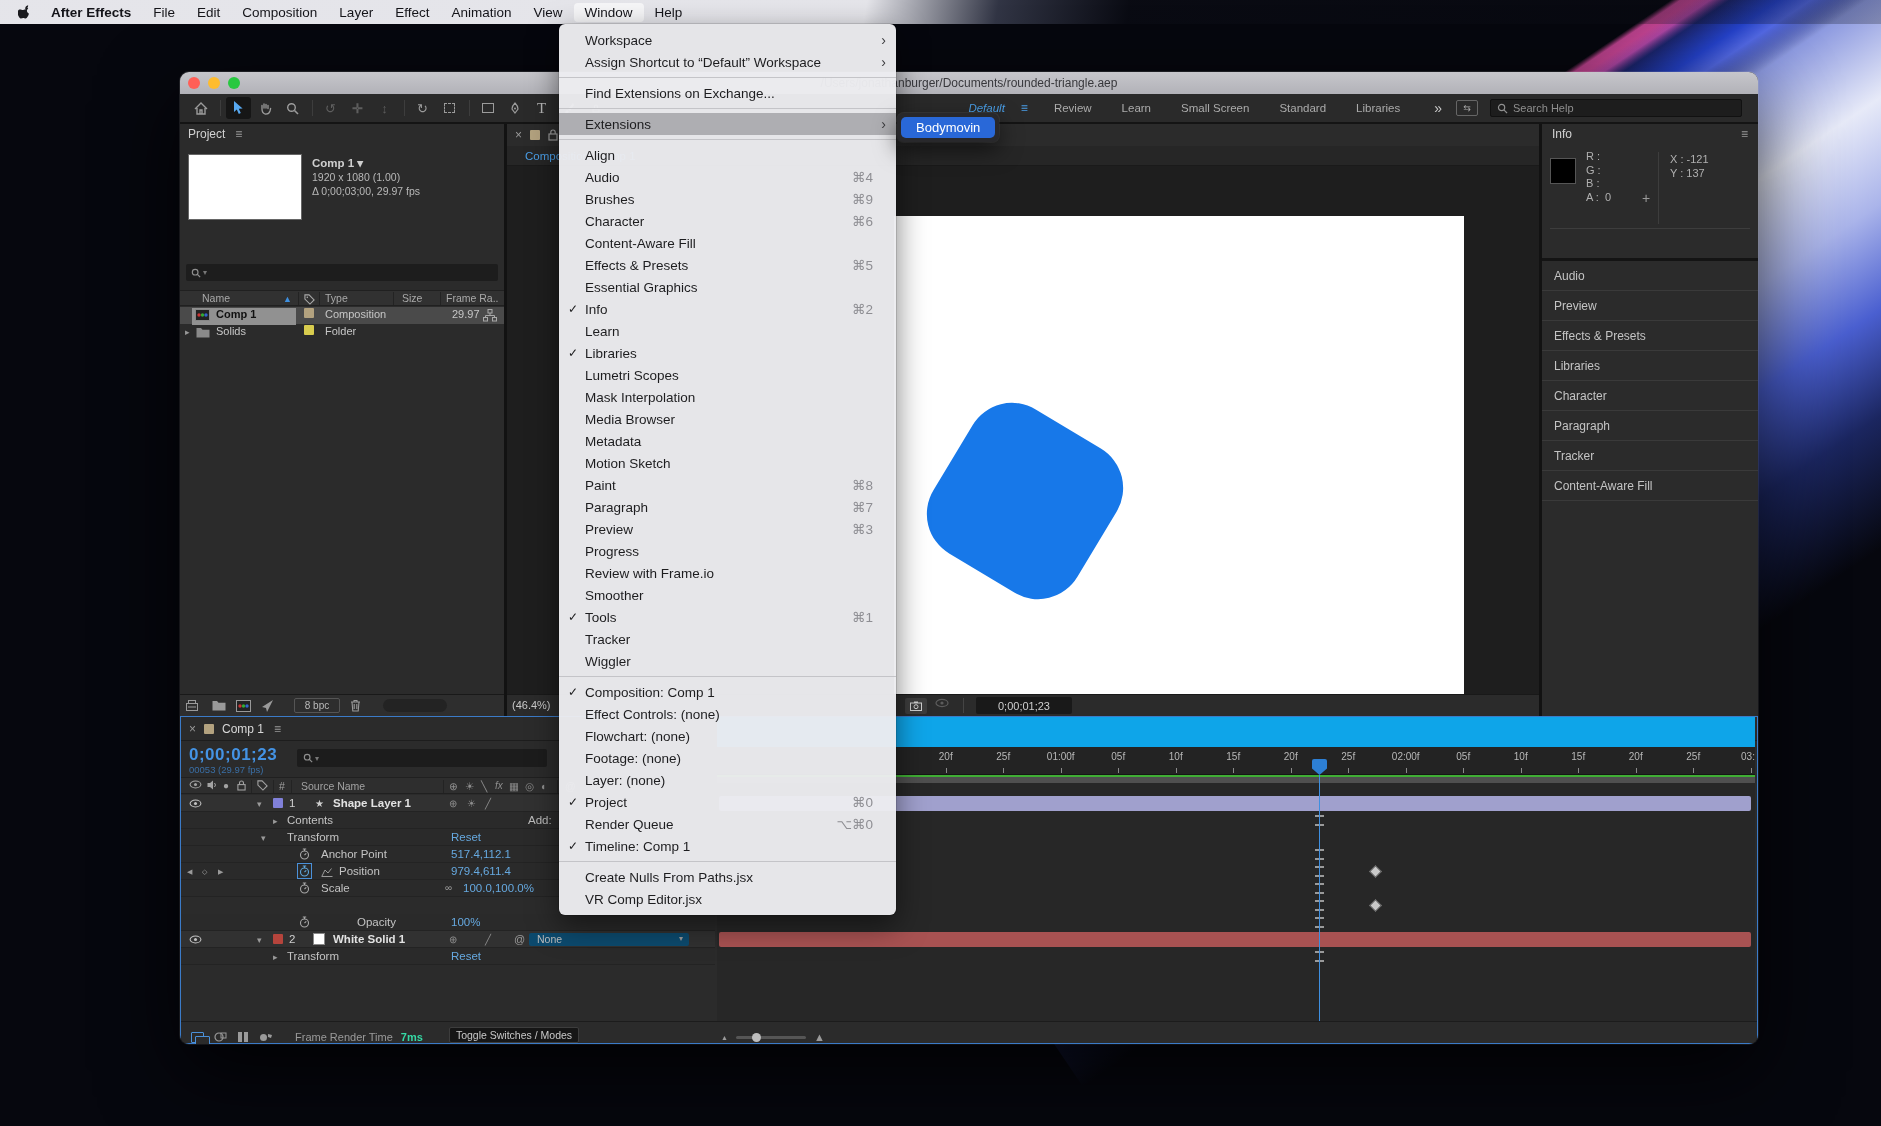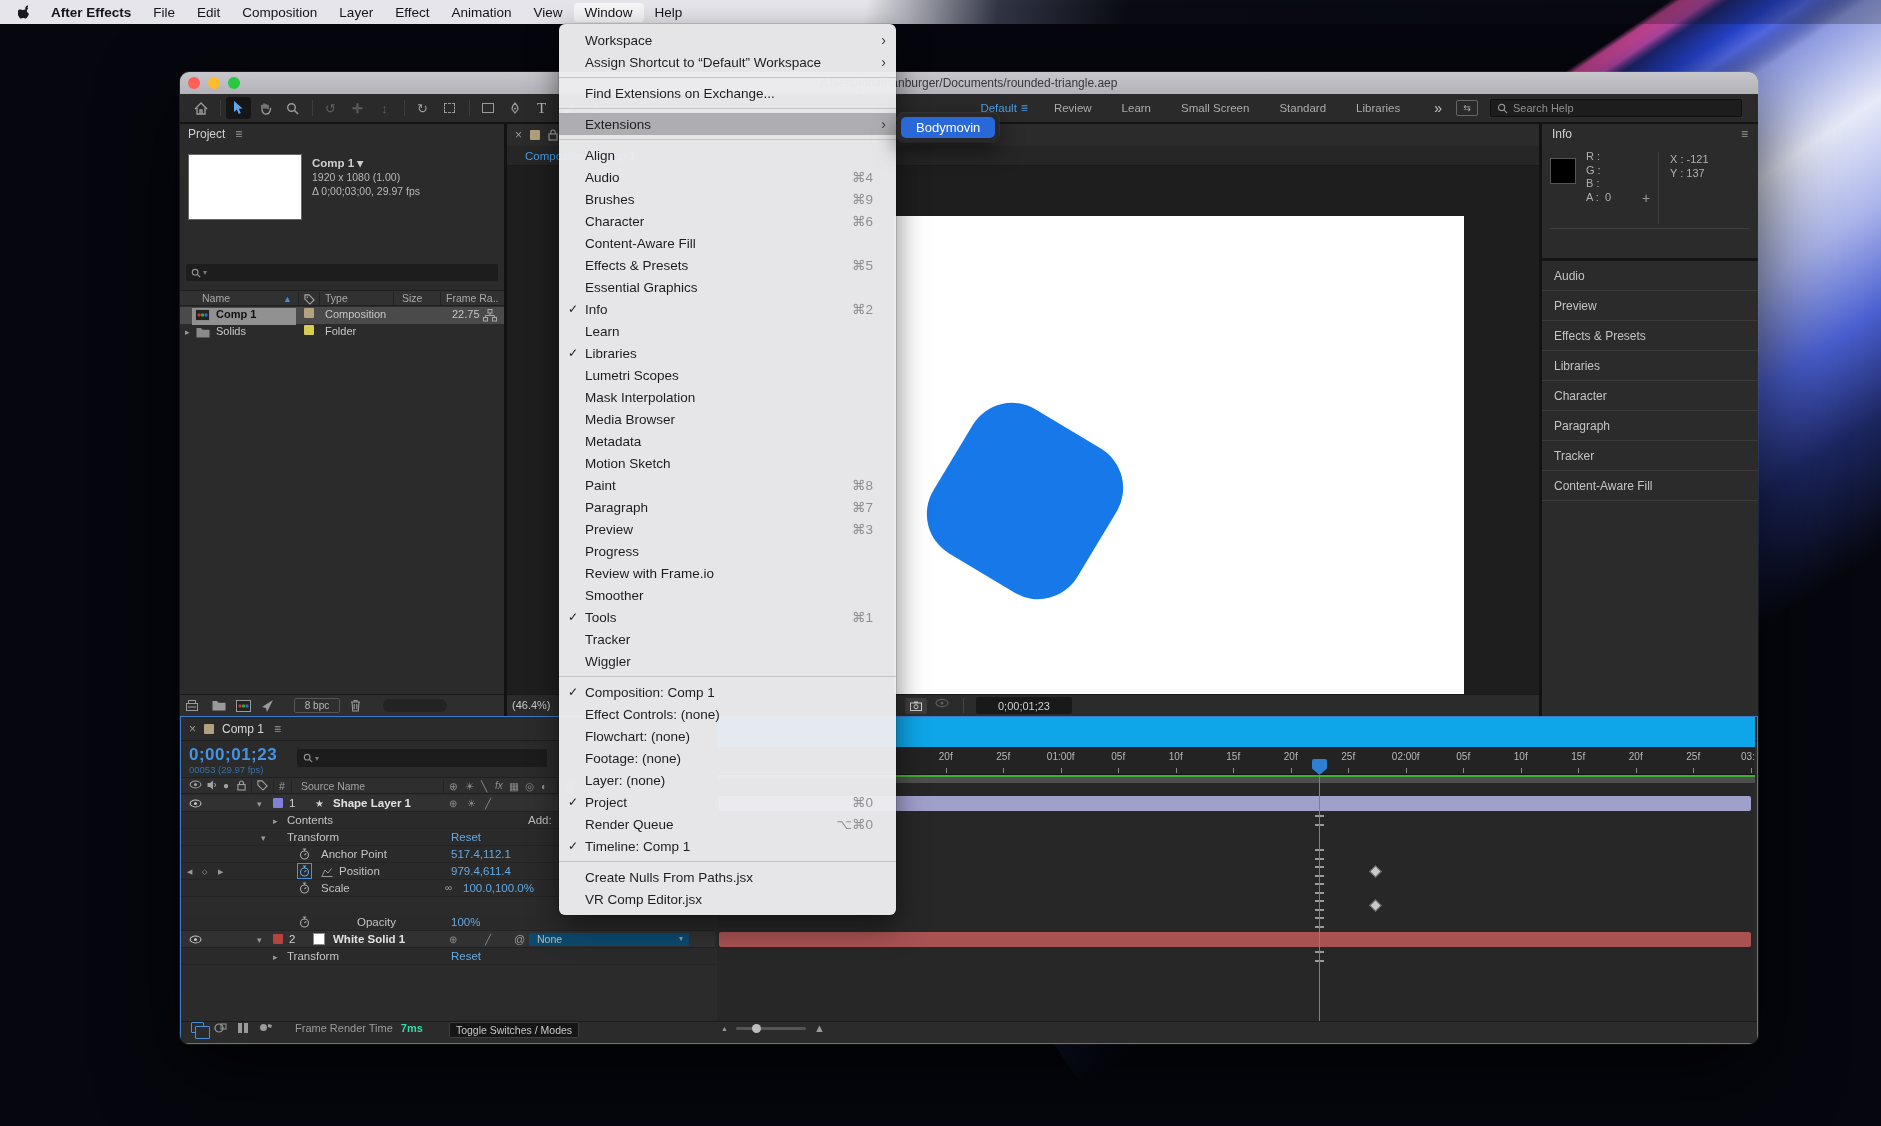--- a/index.html
+++ b/index.html
@@ -42,21 +42,21 @@
   .wtitle { position:absolute; left:0; right:0; text-align:center; font-size:12px; color:#38383c; }
 
   .aetoolbar { height:30px; background:#2a2a2a; border-bottom:2px solid #141414;
     display:flex; align-items:center; padding:0 8px; }
   .tool { width:25px; height:22px; display:flex; align-items:center; justify-content:center;
     color:#9b9b9b; font-size:13px; border-radius:3px; margin-right:2px; }
   .tool.active { background:#161616; }
   .tsep { width:1px; height:16px; background:#3d3d3d; margin:0 5px; }
   .wsbar { margin-left:auto; display:flex; align-items:center; }
   .ws-item { font-size:11.5px; color:#ababab; margin-right:30px; white-space:nowrap; }
-  .ws-item.on { color:#4a9fe8; margin-right:4px; }
+  .ws-item.on { color:#4a9fe8; margin-right:16px;font-style:italic; }
   .ws-menu { color:#4a9fe8; font-size:12px; margin-right:26px; }
   .ws-more { color:#c9c9c9; font-size:14px; margin:0 14px 0 4px; }
   .ws-gear { width:22px; height:16px; border:1px solid #666; border-radius:2px; color:#aaa;
     font-size:9px; display:flex; align-items:center; justify-content:center; margin-right:12px; }
   .searchbox { width:252px; height:18px; background:#1d1d1d; border:1px solid #111; border-radius:2px;
     display:flex; align-items:center; padding:0 6px; margin-right:8px; }
   .searchbox input { background:transparent; border:none; outline:none; color:#cfcfcf;
     font-size:11px; width:100%; font-family:"Liberation Sans",sans-serif; }
   .searchbox input::placeholder { color:#8f8f8f; }
 
@@ -170,21 +170,21 @@
   .phhead { position:absolute; left:595px; top:42px; width:15px; height:16px; background:#2d7fd4; z-index:4;
     clip-path:polygon(0 0,100% 0,100% 60%,50% 100%,0 60%); border-radius:2px; }
   .ibeam { position:absolute; left:598px; width:9px; height:11px; z-index:2; }
   .ibeam::before, .ibeam::after { content:""; position:absolute; left:0; width:9px; height:2px; background:#9a9a9a; }
   .ibeam::before{ top:0; } .ibeam::after{ bottom:0; }
   .ibeam i { position:absolute; left:4px; top:0; width:1px; height:11px; background:#9a9a9a; }
   .kf { position:absolute; left:654px; width:9px; height:9px; background:#c9c9c9; border:1px solid #555;
     transform:rotate(45deg); z-index:2; }
 
   .tlbottom { position:absolute; left:0; bottom:0; width:100%; height:22px; background:#2b2b2b;
-    border-top:1px solid #1c1c1c; display:flex; align-items:flex-start; font-size:11px; color:#9a9a9a; }
+    border-top:1px solid #1c1c1c; display:flex; align-items:flex-end; font-size:11px; color:#9a9a9a; }
   .tbic { margin-left:10px; display:flex; align-items:center; }
   .ic-dbl { width:13px; height:11px; border:1px solid #4a90d9; border-radius:1px; position:relative; }
   .ic-dbl::after { content:""; position:absolute; left:3px; top:3px; width:13px; height:11px;
     border:1px solid #4a90d9; background:#2b2b2b; border-radius:1px; }
   .frt { margin-left:22px; }
   .frtv { margin-left:8px; font-weight:bold; }
   .togglebtn { position:absolute; left:268px; width:130px; height:16px; background:#161616;
     border:1px solid #3d3d3d; border-radius:2px; color:#c9c9c9; font-size:10.5px;
     display:flex; align-items:center; justify-content:center; }
   .zslider { position:absolute; left:540px; display:flex; align-items:center; color:#9a9a9a; }
@@ -342,21 +342,21 @@
         <span class="namecell"></span>
         <svg class="ic" style="position:absolute;left:15px;top:2px;" width="15" height="12" viewBox="0 0 15 12">
             <rect x="0.5" y="0.5" width="14" height="11" fill="#222" stroke="#888"></rect>
             <circle cx="4" cy="6" r="1.7" fill="#c33"></circle>
             <circle cx="7.5" cy="6" r="1.7" fill="#3a3"></circle>
             <circle cx="11" cy="6" r="1.7" fill="#36c"></circle>
           </svg>
         <span style="left:36px;color:#111;font-weight:bold;">Comp 1</span>
         <span class="sw-sq" style="left:124px;background:#b3a27f;"></span>
         <span style="left:145px;">Composition</span>
-        <span style="left:272px;">22.75</span>
+        <span style="left:272px;">29.97</span>
         <svg class="ic" style="position:absolute;left:303px;top:2px;" width="14" height="13" viewBox="0 0 14 13">
             <rect x="5" y="0.5" width="4" height="3.5" fill="none" stroke="#a9a9a9"></rect>
             <rect x="0.5" y="8.5" width="4" height="3.5" fill="none" stroke="#a9a9a9"></rect>
             <rect x="9.5" y="8.5" width="4" height="3.5" fill="none" stroke="#a9a9a9"></rect>
             <path d="M7 4 V6.5 M2.5 8.5 V6.5 H11.5 V8.5" fill="none" stroke="#a9a9a9"></path>
           </svg>
       </div>
       <div class="prow" style="top:200px;">
         <span style="left:5px;color:#999;font-size:9px;top:3px;">▸</span>
         <svg class="ic" style="position:absolute;left:16px;top:3px;" width="14" height="11" viewBox="0 0 14 11">

